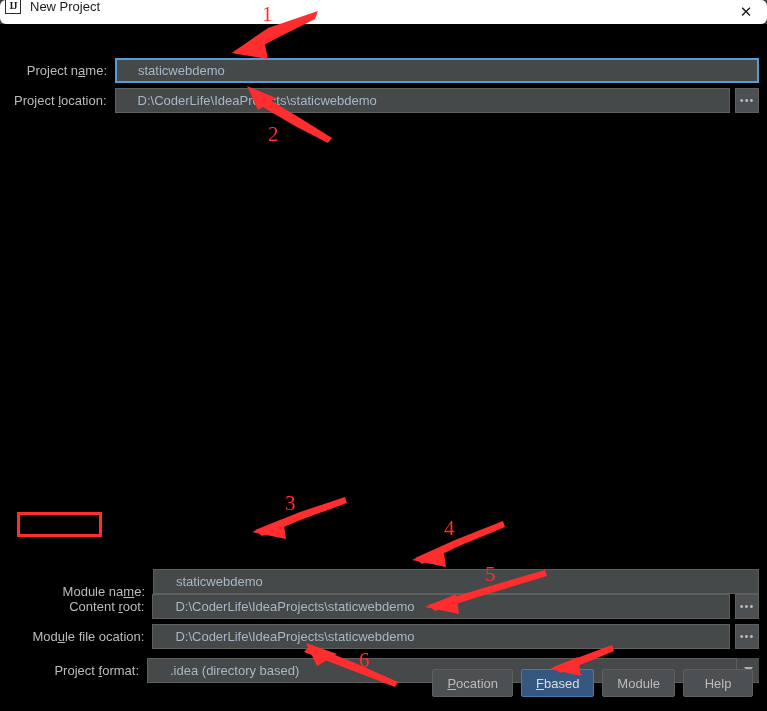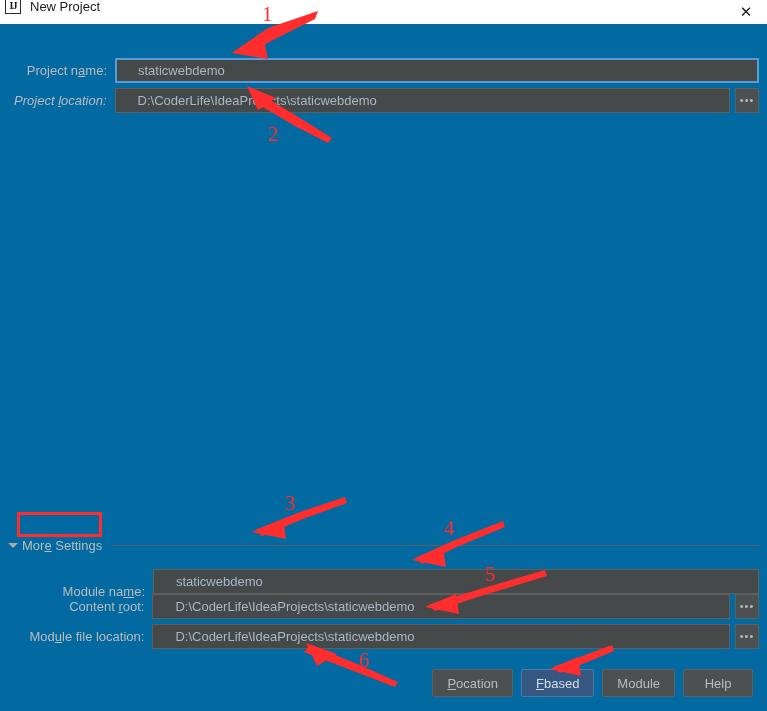--- a/index.html
+++ b/index.html
@@ -15,20 +15,21 @@
   }
 
   
   .titlebar {
     height:24px;
     background:#ffffff;
     display:flex;
     align-items:center;
     padding:0 0 12px 5px;
     position:relative;
+    border-radius:6px;
   }
   .ij-logo {
     width:16px; height:16px;
     background:#ffffff;
     border:1px solid #2b2b2b;
     display:flex; align-items:center; justify-content:center;
     font-family:"Liberation Serif", serif;
     font-size:10px; font-weight:bold;
     color:#1a1a1a;
     letter-spacing:-1px;
@@ -47,21 +48,21 @@
     color:#1a1a1a;
     font-size:15px;
     font-family:"DejaVu Sans", sans-serif;
     cursor:pointer;
   }
 
   
   .dialog-body {
     position:relative;
     height:687px;
-    background:#0369a1;
+    background:#000000;
   }
 
   .row {
     position:absolute;
     display:flex;
     align-items:center;
   }
   .lbl {
     text-align:right;
     color:#bbbbbb;
@@ -197,48 +198,54 @@
 </div>
 
 <div class="dialog-body">
 
   <div class="row" style="left:8px; top:34px; width:751px;">
     <div class="lbl" style="width:99px;"><span>Project n</span><span class="u">a</span><span>me:</span></div>
     <div class="field focused" style="width:644px; margin-left:8px;">staticwebdemo</div>
   </div>
 
   <div class="row" style="left:8px; top:64px; width:751px;">
-    <div class="lbl" style="width:99px;font-style:italic;"><span>Project </span><span class="u">l</span><span>ocation:</span></div>
+    <div class="lbl" style="width:99px;"><span>Project </span><span class="u">l</span><span>ocation:</span></div>
     <div class="field" style="width:618px; margin-left:8px;">D:\CoderLife\IdeaProjects\staticwebdemo</div>
     <div class="browse-btn">•••</div>
   </div>
 
-  <div class="more-settings">
-    <div class="tri"></div>
-    <div class="ms-label"><span>Mor</span><span class="u">e</span><span> Settings</span></div>
-    <div class="ms-sep"></div>
-  </div>
 
   <div class="row" style="left:8px; top:540px; width:751px;">
     <div class="lbl" style="width:137px;margin-top:20px;"><span>Module na</span><span class="u">m</span><span>e:</span></div>
     <div class="field" style="width:606px; margin-left:8px;">staticwebdemo</div>
   </div>
 
   <div class="row" style="left:8px; top:570px; width:751px;">
     <div class="lbl" style="width:137px;"><span>Content </span><span class="u">r</span><span>oot:</span></div>
     <div class="field" style="width:580px; margin-left:8px;">D:\CoderLife\IdeaProjects\staticwebdemo</div>
     <div class="browse-btn">•••</div>
   </div>
 
   <div class="row" style="left:8px; top:600px; width:751px;">
-    <div class="lbl" style="width:137px;"><span>Mod</span><span class="u">u</span><span>le file location:</span></div>
+    <div class="lbl" style="width:137px;"><span>Mod</span><span class="u">u</span><span>le file ocation:</span></div>
     <div class="field" style="width:580px; margin-left:8px;">D:\CoderLife\IdeaProjects\staticwebdemo</div>
     <div class="browse-btn">•••</div>
   </div>
 
+  <div class="row" style="left:8px; top:634px; width:751px;">
+    <div class="lbl" style="width:137px;"><span>Project </span><span class="u">f</span><span>ormat:</span></div>
+    <div class="dd-wrap" style="margin-left:8px;">
+      <div class="field" style="width:612px; padding-right:28px;">.idea (directory based)</div>
+      <div class="dd-arrow">
+        <svg width="9" height="6" viewBox="0 0 9 6">
+            <polygon points="0,0 9,0 4.5,6" fill="#b0b0b0"></polygon>
+          </svg>
+      </div>
+    </div>
+  </div>
 
   <div class="btnrow">
     <div class="btn">
         <span class="u">P</span>
         <span>ocation</span>
       </div>
     <div class="btn primary">
         <span class="u">F</span>
         <span>based</span>
       </div>

